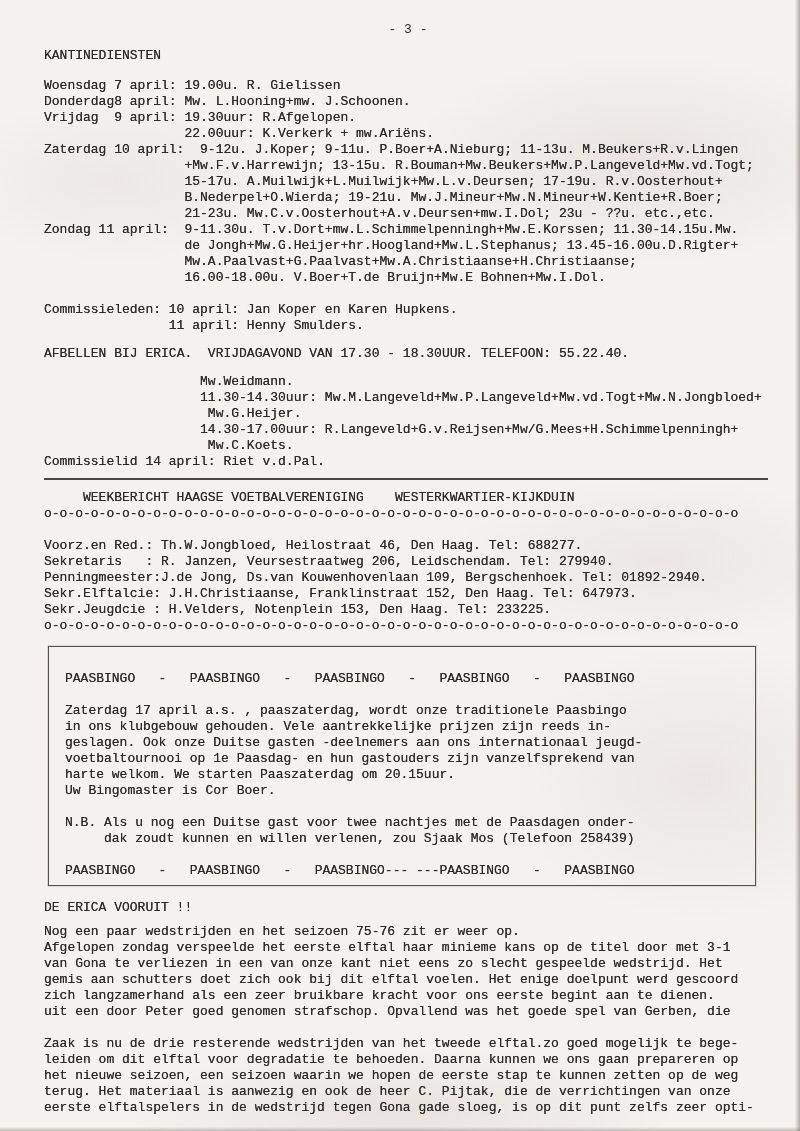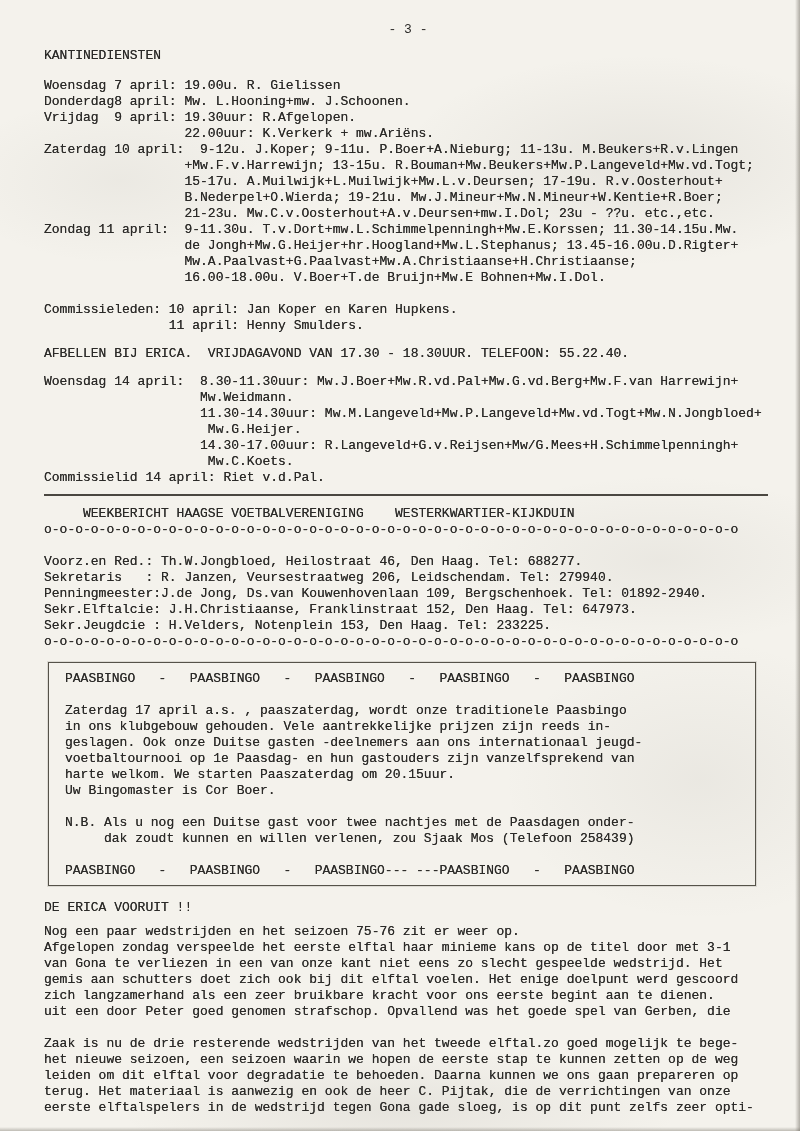--- a/index.html
+++ b/index.html
@@ -32,21 +32,21 @@
   .tl{white-space:pre;min-height:16px;}
   .tl span{text-shadow:0 0 .4px rgba(43,42,40,.85);}
   .u{text-underline-offset:2px;}
   .pagenum{text-align:center;margin-bottom:10px;}
   .sec-title{margin-bottom:14px;}
   .gap8{height:8px;} .gap12{height:12px;} .gap14{height:14px;}
   .rule{border-top:2px solid #4a4741;margin:8px 4px 10px 0;}
   .bingo-box{
     border:1.5px solid #555249;
     margin:12px 16px 0 4px;
-    padding:8px 10px 6px 16px;
+    padding:24px 10px 6px 16px;
     box-shadow:0 0 0 1px rgba(85,82,73,.15);
   }
   .edge{
     position:absolute;top:0;right:0;width:5px;height:1131px;
     background:linear-gradient(to left, rgba(90,85,75,.45), rgba(90,85,75,0));
   }
   .edge-b{
     position:absolute;bottom:0;left:0;width:800px;height:4px;
     background:linear-gradient(to top, rgba(90,85,75,.35), rgba(90,85,75,0));
   }
@@ -79,21 +79,20 @@
       <div class="tl"><span>                11 april: Henny Smulders.</span></div>
     </div>
 
   <div class="gap12"></div>
   <div>
       <div class="tl"><span class="u">AFBELLEN</span><span> BIJ ERICA.  VRIJDAGAVOND VAN 17.30 - 18.30UUR. </span><span class="u">TELEFOON: 55.22.40.</span></div>
     </div>
   <div class="gap12"></div>
 
   <div>
-      <div class="tl"><span class="u">Woensdag 14 april:</span><span>  8.30-11.30uur: Mw.J.Boer+Mw.R.vd.Pal+Mw.G.vd.Berg+Mw.F.van Harrewijn+</span></div>
       <div class="tl"><span>                    Mw.Weidmann.</span></div>
       <div class="tl"><span>                    11.30-14.30uur: Mw.M.Langeveld+Mw.P.Langeveld+Mw.vd.Togt+Mw.N.Jongbloed+</span></div>
       <div class="tl"><span>                     Mw.G.Heijer.</span></div>
       <div class="tl"><span>                    14.30-17.00uur: R.Langeveld+G.v.Reijsen+Mw/G.Mees+H.Schimmelpenningh+</span></div>
       <div class="tl"><span>                     Mw.C.Koets.</span></div>
       <div class="tl"><span>Commissielid 14 april: Riet v.d.Pal.</span></div>
     </div>
 
   <div class="rule"></div>
 
@@ -133,22 +132,22 @@
 
   <div>
       <div class="tl"><span>Nog een paar wedstrijden en het seizoen 75-76 zit er weer op.</span></div>
       <div class="tl"><span>Afgelopen zondag verspeelde het eerste elftal haar minieme kans op de titel door met 3-1</span></div>
       <div class="tl"><span>van Gona te verliezen in een van onze kant niet eens zo slecht gespeelde wedstrijd. Het</span></div>
       <div class="tl"><span>gemis aan schutters doet zich ook bij dit elftal voelen. Het enige doelpunt werd gescoord</span></div>
       <div class="tl"><span>zich langzamerhand als een zeer bruikbare kracht voor ons eerste begint aan te dienen.</span></div>
       <div class="tl"><span>uit een door Peter goed genomen strafschop. Opvallend was het goede spel van Gerben, die</span></div>
       <div class="tl">&nbsp;</div>
       <div class="tl"><span>Zaak is nu de drie resterende wedstrijden van het tweede elftal.zo goed mogelijk te bege-</span></div>
+      <div class="tl"><span>leiden om dit elftal voor degradatie te behoeden. Daarna kunnen we ons gaan prepareren op</span></div>
       <div class="tl"><span>het nieuwe seizoen, een seizoen waarin we hopen de eerste stap te kunnen zetten op de weg</span></div>
-      <div class="tl"><span>leiden om dit elftal voor degradatie te behoeden. Daarna kunnen we ons gaan prepareren op</span></div>
       <div class="tl"><span>terug. Het materiaal is aanwezig en ook de heer C. Pijtak, die de verrichtingen van onze</span></div>
       <div class="tl"><span>eerste elftalspelers in de wedstrijd tegen Gona gade sloeg, is op dit punt zelfs zeer opti-</span></div>
     </div>
 
 </div>
 
 <div class="edge"></div>
 <div class="edge-b"></div>
 
 </body></html>

